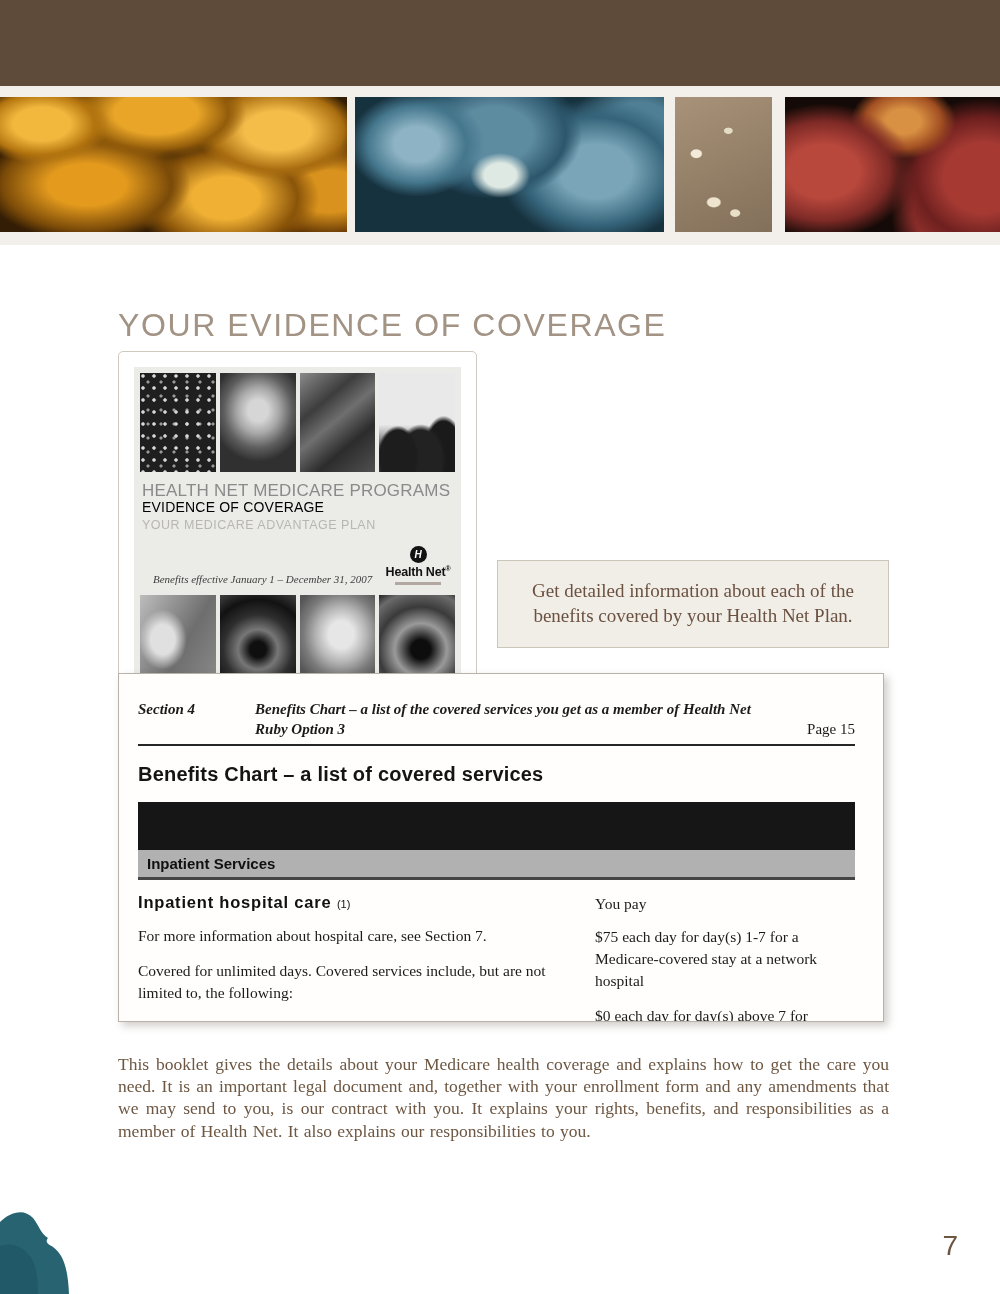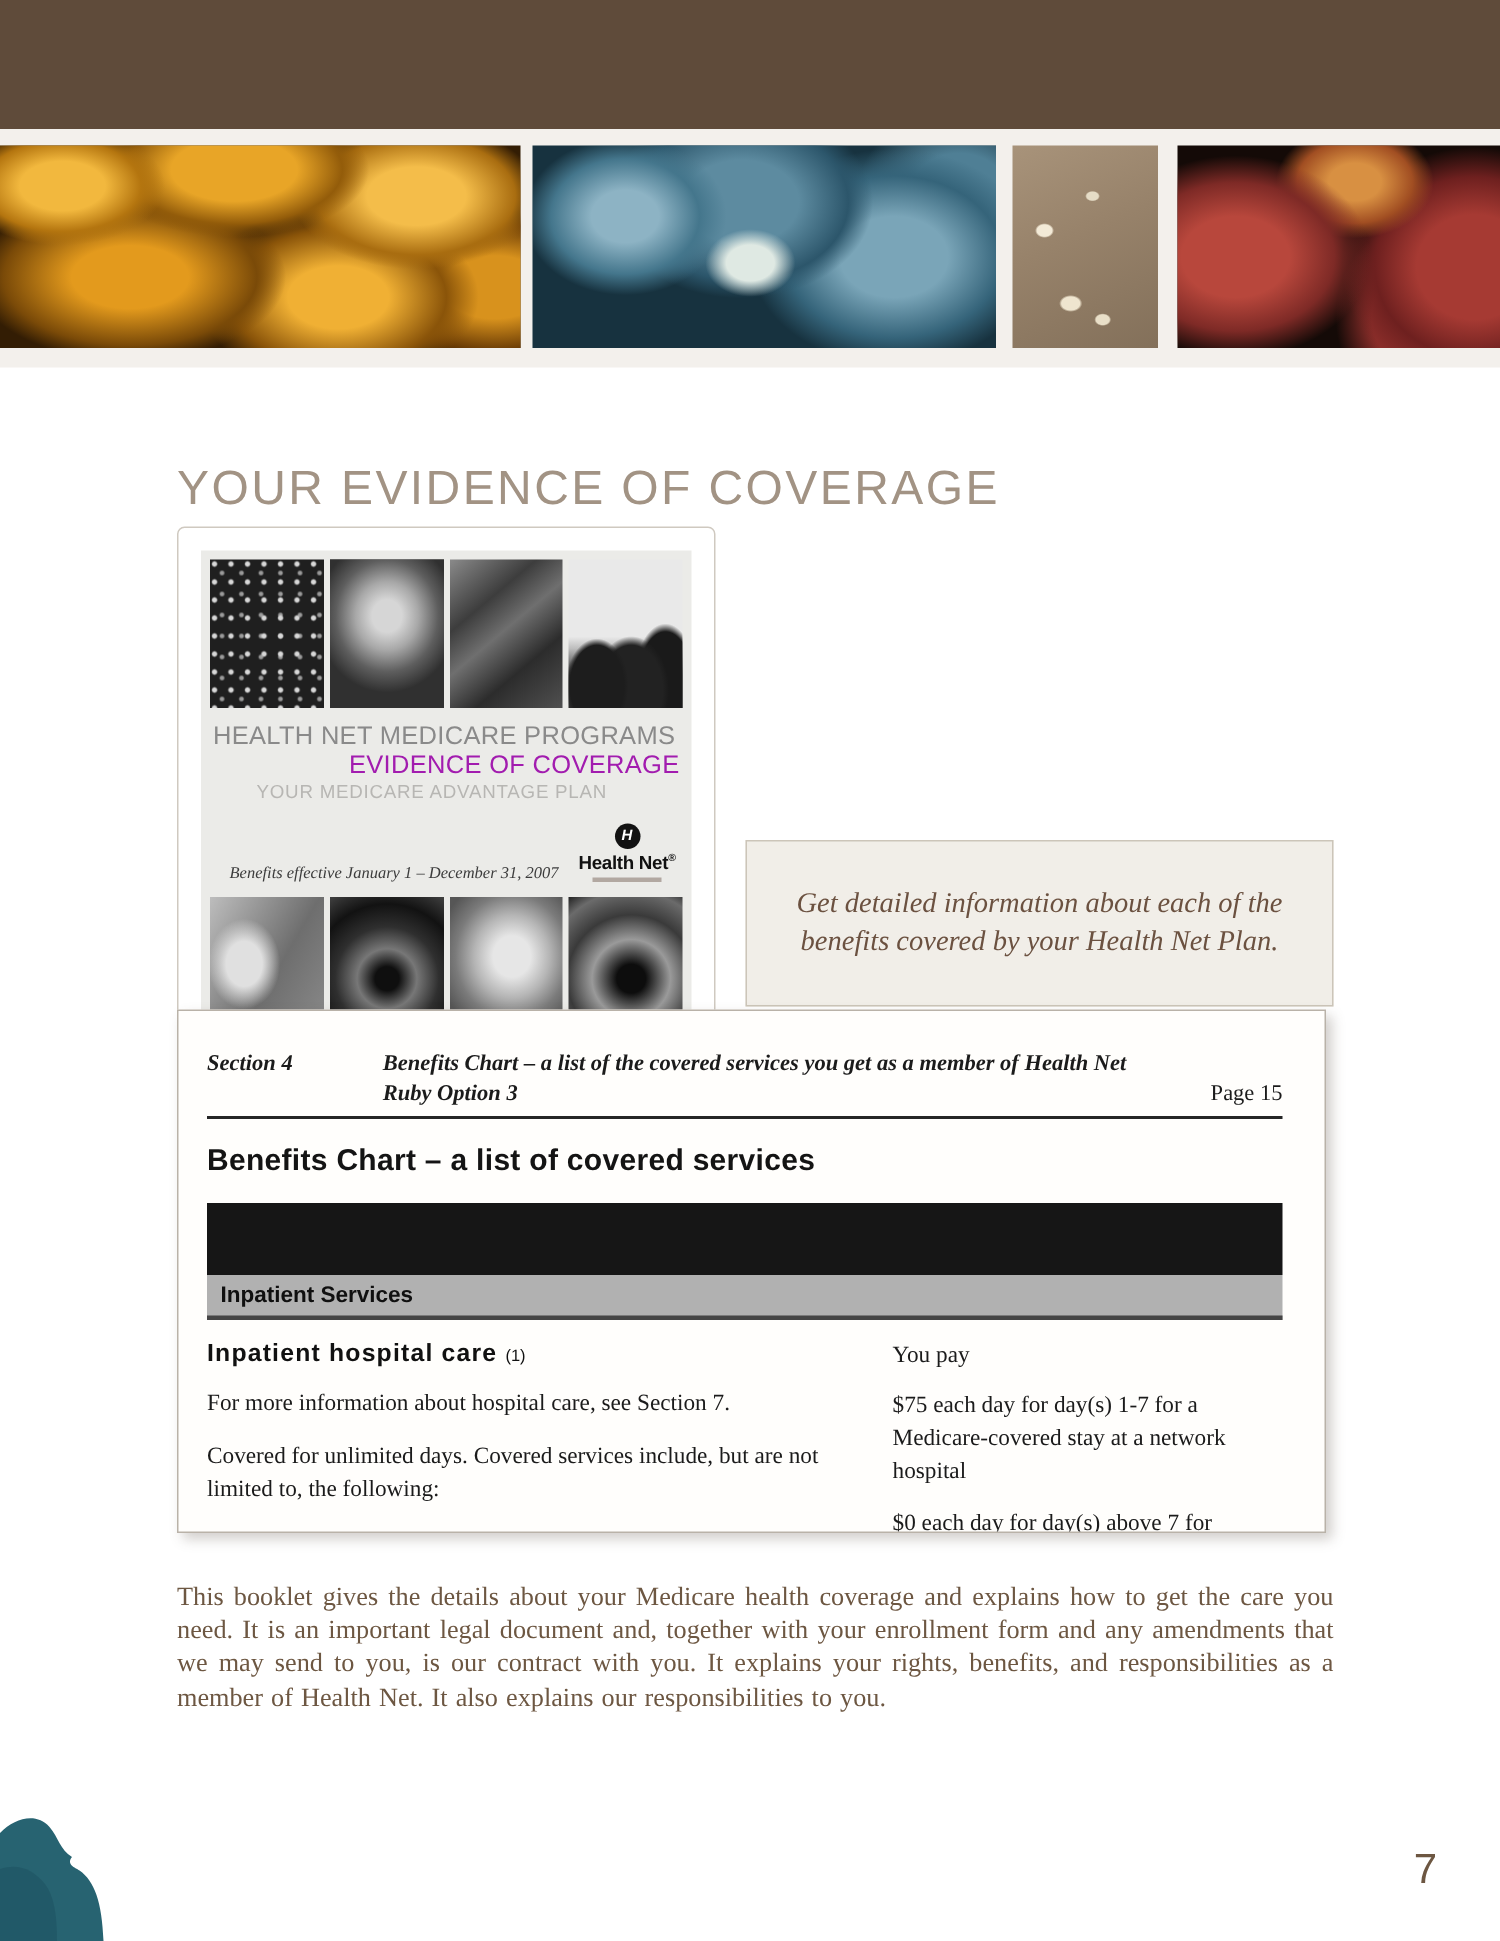--- a/index.html
+++ b/index.html
@@ -66,36 +66,36 @@
       radial-gradient(35px 50px at 55% 88%, #222222 0 60%, rgba(0,0,0,0) 72%),
       radial-gradient(30px 55px at 85% 82%, #1a1a1a 0 60%, rgba(0,0,0,0) 70%),
       linear-gradient(#e9e9e9 0 52%, #bdbdbd 60%, #2e2e2e 78%); }
   .bw-family { background:radial-gradient(40px 50px at 30% 45%, #e0e0e0 0 30%, rgba(0,0,0,0) 60%),
       linear-gradient(120deg,#bdbdbd,#6e6e6e 55%,#8d8d8d); }
   .bw-petals { background:radial-gradient(circle at 50% 55%, #0f0f0f 0 12%, #777777 30%, #2f2f2f 52%, #121212 75%, #404040 100%); }
   .bw-baby { background:radial-gradient(50px 55px at 55% 40%, #e6e6e6 0 25%, #b5b5b5 50%, #7b7b7b 75%, #565656 100%); }
   .bw-flower { background:radial-gradient(circle at 55% 55%, #0d0d0d 0 14%, #9a9a9a 38%, #3a3a3a 62%, #6b6b6b 85%, #222222 100%); }
   .cov-title { padding:9px 2px 0 2px; line-height:1.12; }
   .cov-t1 { font-size:17px; color:#8a8a8a; letter-spacing:.2px; }
-  .cov-t2 { font-size:17px; color:#a21caf; letter-spacing:.2px;text-align:right; }
-  .cov-t3 { font-size:12.5px; color:#b7b6b3; letter-spacing:.5px; margin-top:2px;margin-left:29px; }
+  .cov-t2 { font-size:14px; color:#000000; letter-spacing:.2px; }
+  .cov-t3 { font-size:12.5px; color:#b7b6b3; letter-spacing:.5px; margin-top:2px; }
   .cov-meta { display:flex; justify-content:space-between; align-items:flex-end; margin:14px 2px 10px 2px; }
   .cov-eff { font-family:"Liberation Serif", serif; font-style:italic; font-size:11px; color:#3c3c3c;margin-left:11px; }
   .cov-logo { text-align:center; width:70px; }
   .logo-circle { width:17px; height:17px; border-radius:50%; background:#121212; color:#ffffff;
     font-weight:bold; font-style:italic; font-size:10px; line-height:17px; text-align:center; margin:0 auto 2px auto; }
   .logo-name { font-size:12.5px; font-weight:bold; color:#111111; letter-spacing:-.2px; }
   .logo-name sup { font-size:7px; }
   .logo-sub { width:46px; height:3px; background:#b2a8a1; margin:3px auto 0 auto; }
 
   
-  .callout { position:absolute; left:497px; top:560px; width:392px; height:111px;
+  .callout { position:absolute; left:497px; top:560px; width:392px; height:88px;
     background:#f1eee8; border:1px solid #ccc5b9; display:flex; align-items:center; justify-content:center;
     text-align:center; padding:0 24px; font-family:"Liberation Serif", serif; font-size:19px;
-    line-height:1.3; color:#6b5140; z-index:1;font-style:italic; }
+    line-height:1.3; color:#6b5140; z-index:1; }
 
   
   .chart-box { position:absolute; left:118px; top:673px; width:766px; height:349px;
     background:#fffefc; border:1px solid #b9b2a8; box-shadow:4px 4px 8px rgba(90,80,70,.28);
     z-index:2; padding:25px 28px 0 19px; overflow:hidden;
     font-family:"Liberation Serif", serif; color:#1b1b1b; }
   .sec-row { display:flex; font-style:italic; font-weight:bold; font-size:15px; line-height:1.35;gap:48px; }
   .sec-label { white-space:nowrap; margin-right:12px; }
   .sec-title { flex:1; }
   .sec-page { align-self:flex-end; font-style:normal; font-weight:normal; font-size:15px; white-space:nowrap; }

